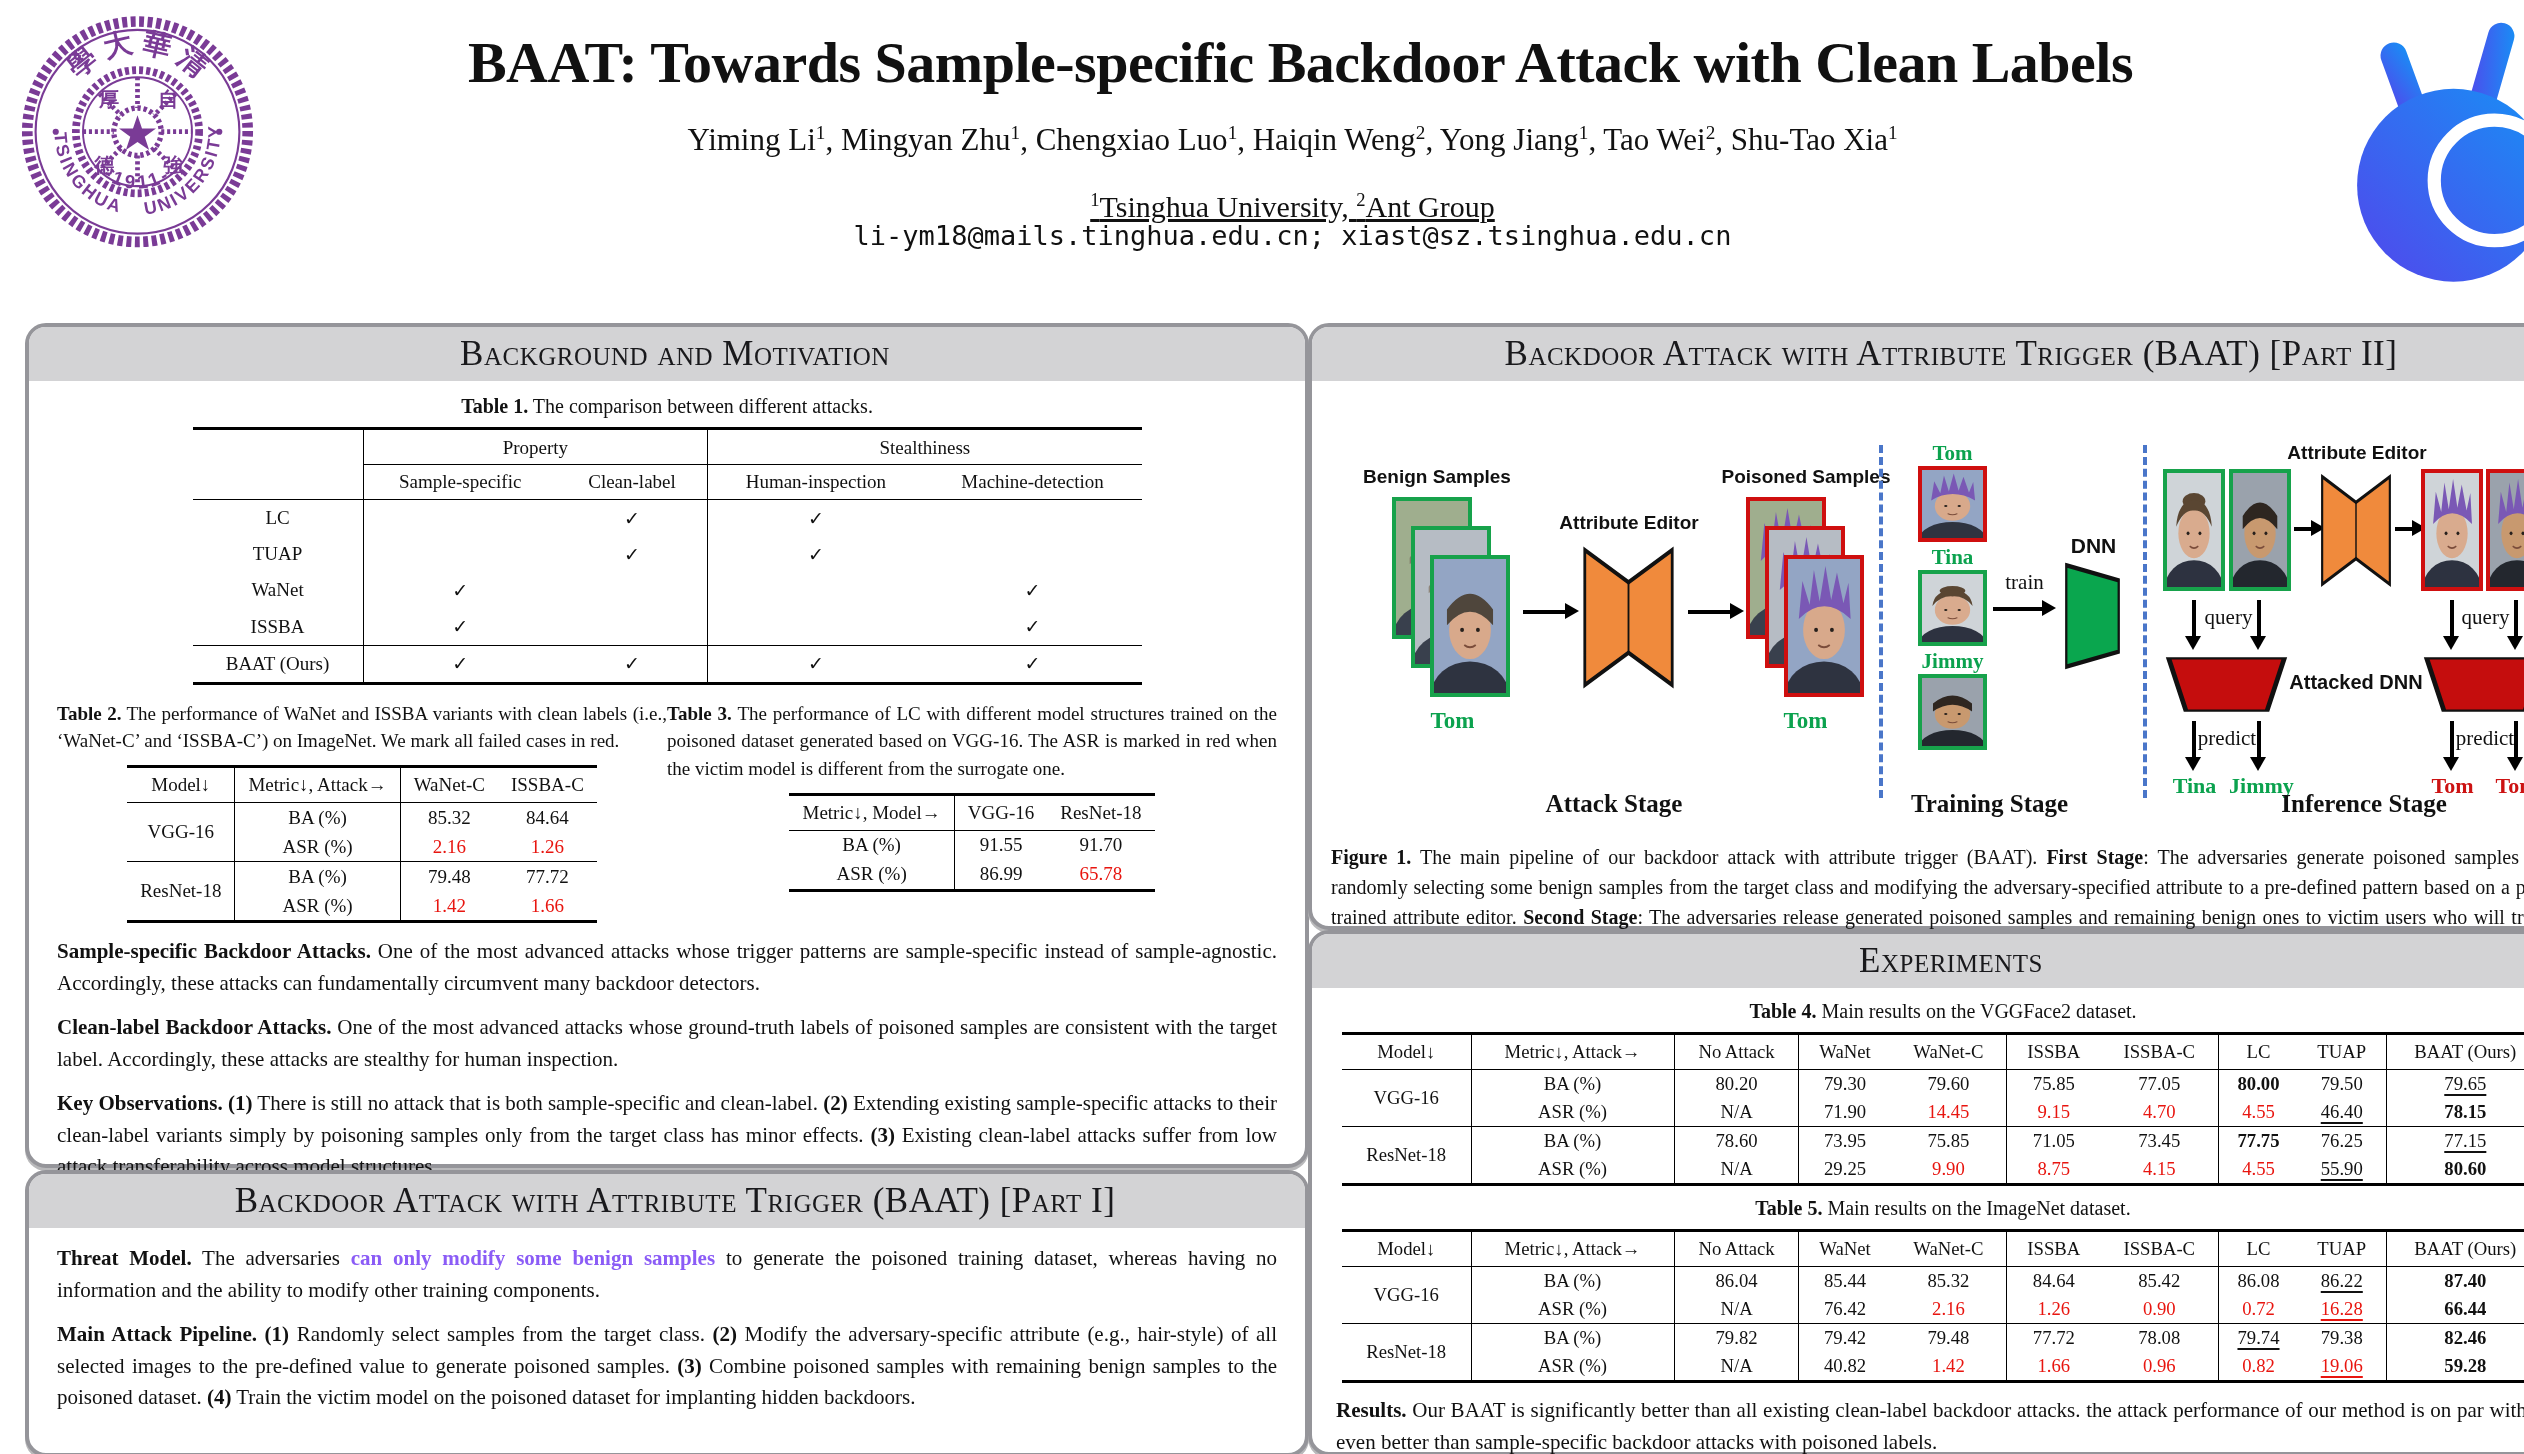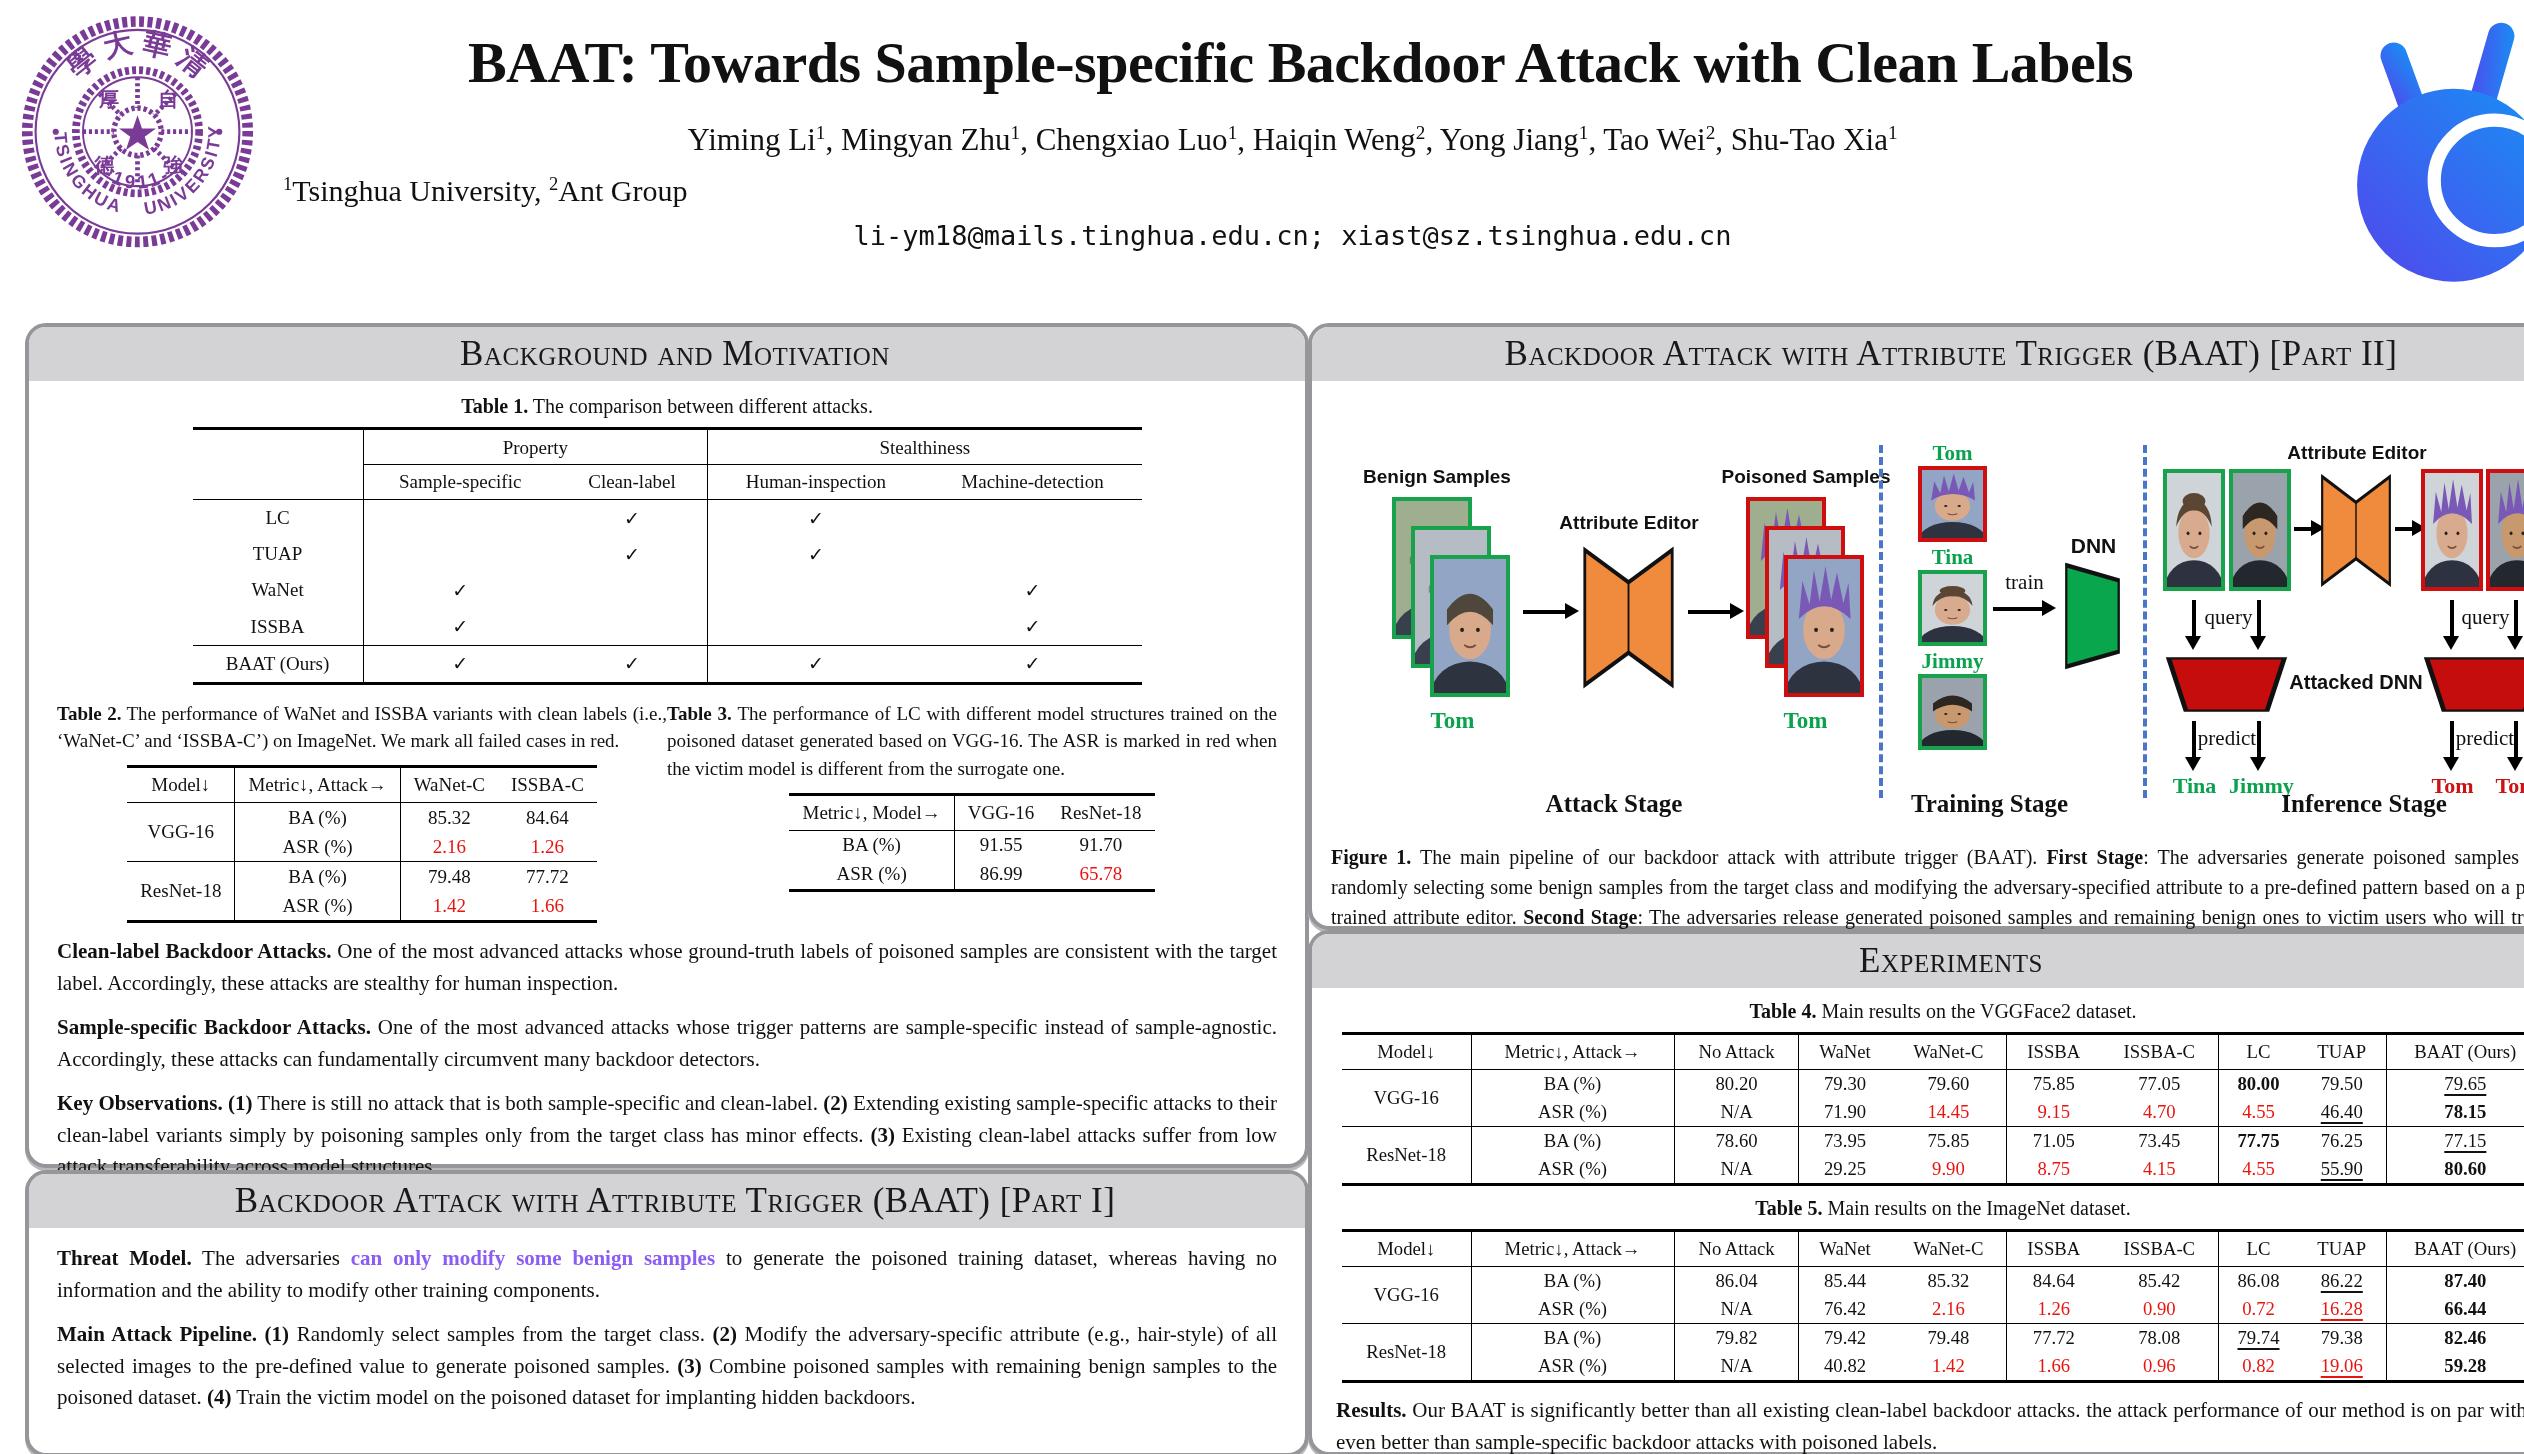--- a/index.html
+++ b/index.html
@@ -3,21 +3,21 @@
 <meta charset="utf-8">
 <style>
   html,body{margin:0;padding:0;background:#fff;}
   .poster{position:relative;width:2585px;height:1454px;background:#ffffff;overflow:hidden;
           font-family:"Liberation Serif",serif;color:#111;}
   
   .hdr{position:absolute;left:0;top:0;width:2585px;height:313px;}
   .hdr-title{position:absolute;left:283px;right:267px;top:29px;text-align:center;
              font-size:58px;font-weight:bold;letter-spacing:-0.5px;}
   .hdr-authors{position:absolute;left:283px;right:283px;top:122px;text-align:center;font-size:31px;}
-  .hdr-affil{position:absolute;left:283px;right:283px;top:174px;font-size:30px;}
+  .hdr-affil{position:absolute;left:283px;right:283px;top:190px;text-align:center;font-size:30px;text-decoration:underline;}
   .hdr-mail{position:absolute;left:283px;right:283px;top:220px;text-align:center;
             font-family:"DejaVu Sans Mono",monospace;font-size:27px;}
   sup{font-size:62%;vertical-align:super;line-height:0;}
   .b{font-weight:bold;}
   .r{color:#8b5cf6;}
   
   .panel{position:absolute;background:#fff;border:4.5px solid #95959a;border-radius:21px;
          box-shadow:0 3px 0 #b9b9bb;}
   .phead{height:54px;background:#d3d3d5;border-radius:16px 16px 0 0;display:flex;
          align-items:center;justify-content:center;font-variant:small-caps;font-size:35px;
@@ -260,22 +260,22 @@
                   <tr>
                     <td class="vl">ASR (%)</td>
                     <td class="">86.99</td>
                     <td class="r">65.78</td>
                   </tr>
                 </tbody>
               </table>
             </div>
         </div>
       </div>
+      <div class="para"><span class="b">Sample-specific Backdoor Attacks.</span> One of the most advanced attacks whose trigger patterns are sample-specific instead of sample-agnostic. Accordingly, these attacks can fundamentally circumvent many backdoor detectors.</div>
       <div class="para"><span class="b">Clean-label Backdoor Attacks.</span> One of the most advanced attacks whose ground-truth labels of poisoned samples are consistent with the target label. Accordingly, these attacks are stealthy for human inspection.</div>
-      <div class="para"><span class="b">Sample-specific Backdoor Attacks.</span> One of the most advanced attacks whose trigger patterns are sample-specific instead of sample-agnostic. Accordingly, these attacks can fundamentally circumvent many backdoor detectors.</div>
       <div class="para"><span class="b">Key Observations.</span> <span class="b">(1)</span> There is still no attack that is both sample-specific and clean-label. <span class="b">(2)</span> Extending existing sample-specific attacks to their clean-label variants simply by poisoning samples only from the target class has minor effects. <span class="b">(3)</span> Existing clean-label attacks suffer from low attack transferability across model structures.</div>
     </div>
   </div>
 
   <div class="panel" style="left:25px;top:1170px;width:1276px;height:279px;">
     <div class="phead">Backdoor Attack with Attribute Trigger (BAAT) [Part I]</div>
     <div class="pbody" style="padding:8px 28px 0 28px;">
       <div class="para" style="margin-top:7px;"><span class="b">Threat Model.</span> The adversaries <span class="b r">can only modify some benign samples</span> to generate the poisoned training dataset, whereas having no information and the ability to modify other training components.</div>
       <div class="para"><span class="b">Main Attack Pipeline.</span> <span class="b">(1)</span> Randomly select samples from the target class. <span class="b">(2)</span> Modify the adversary-specific attribute (e.g., hair-style) of all selected images to the pre-defined value to generate poisoned samples. <span class="b">(3)</span> Combine poisoned samples with remaining benign samples to the poisoned dataset. <span class="b">(4)</span> Train the victim model on the poisoned dataset for implanting hidden backdoors.</div>
     </div>

